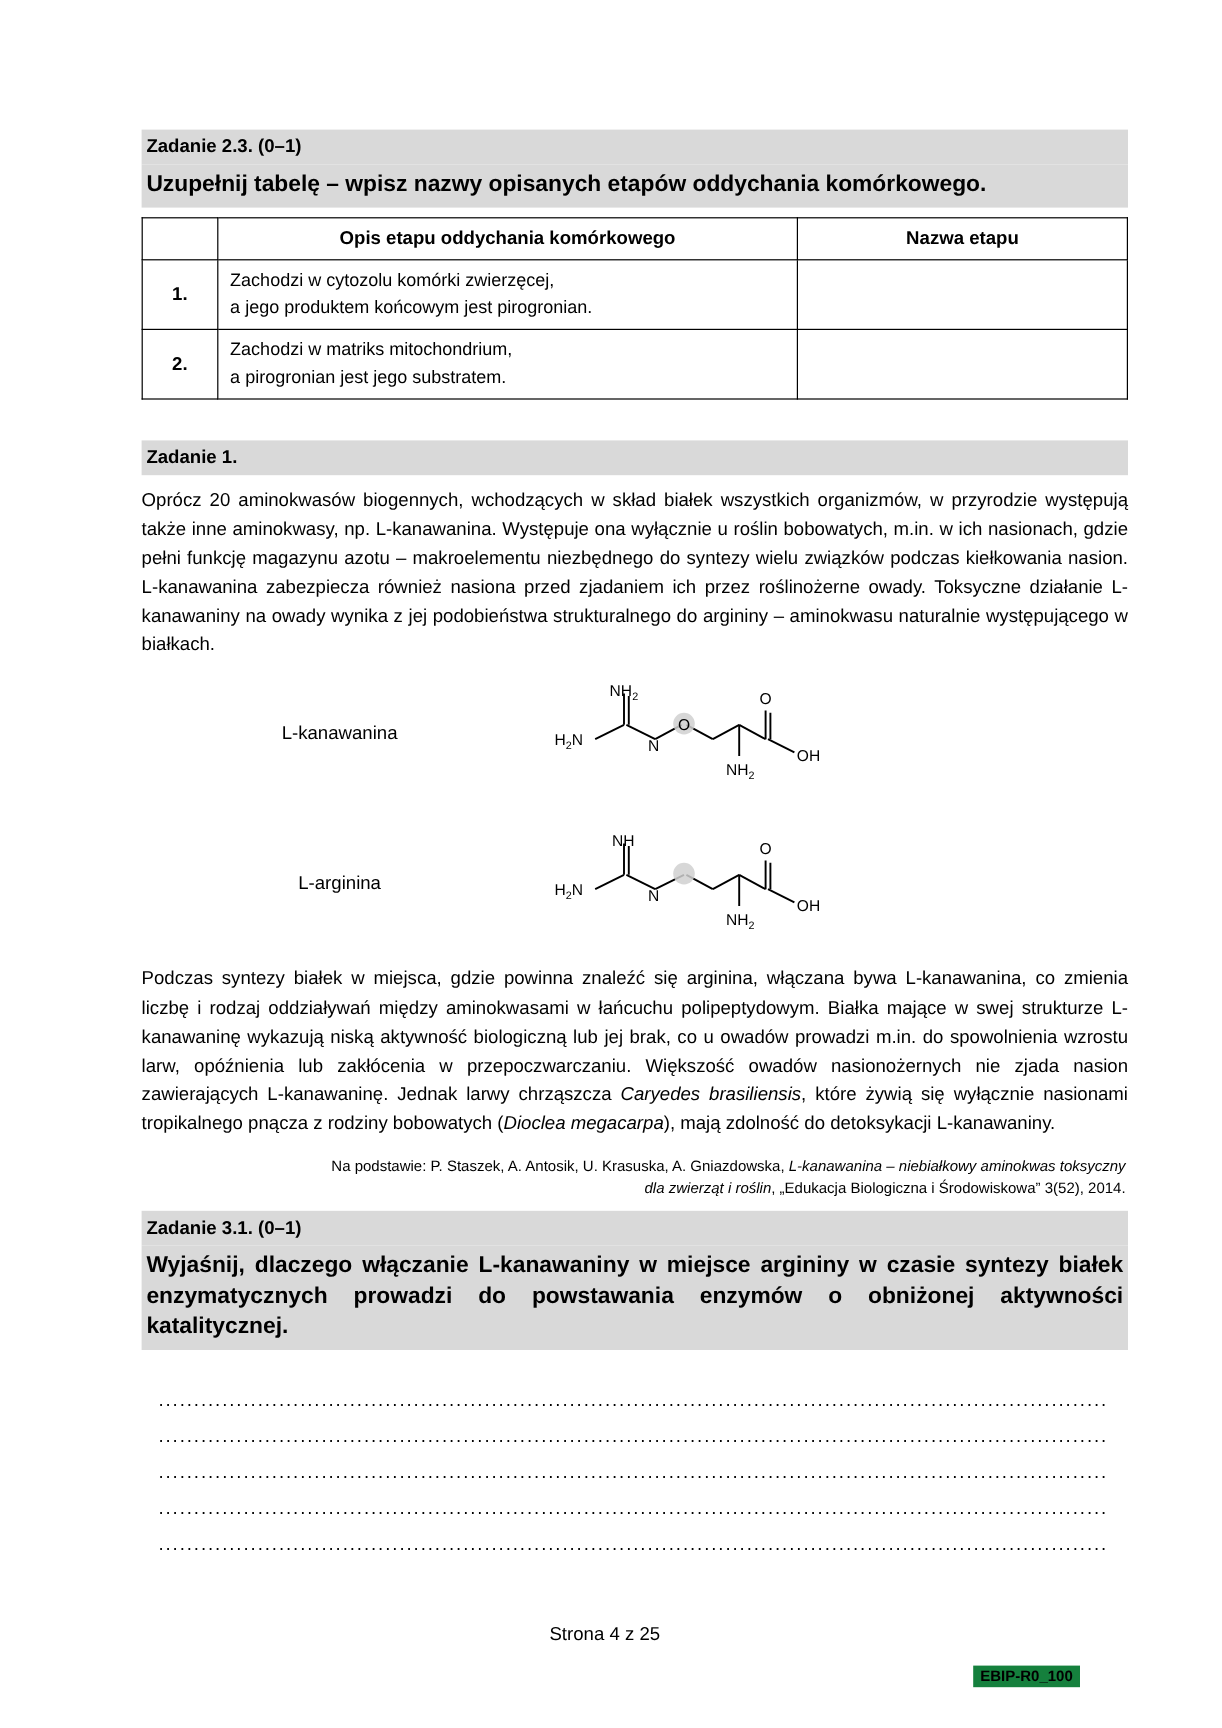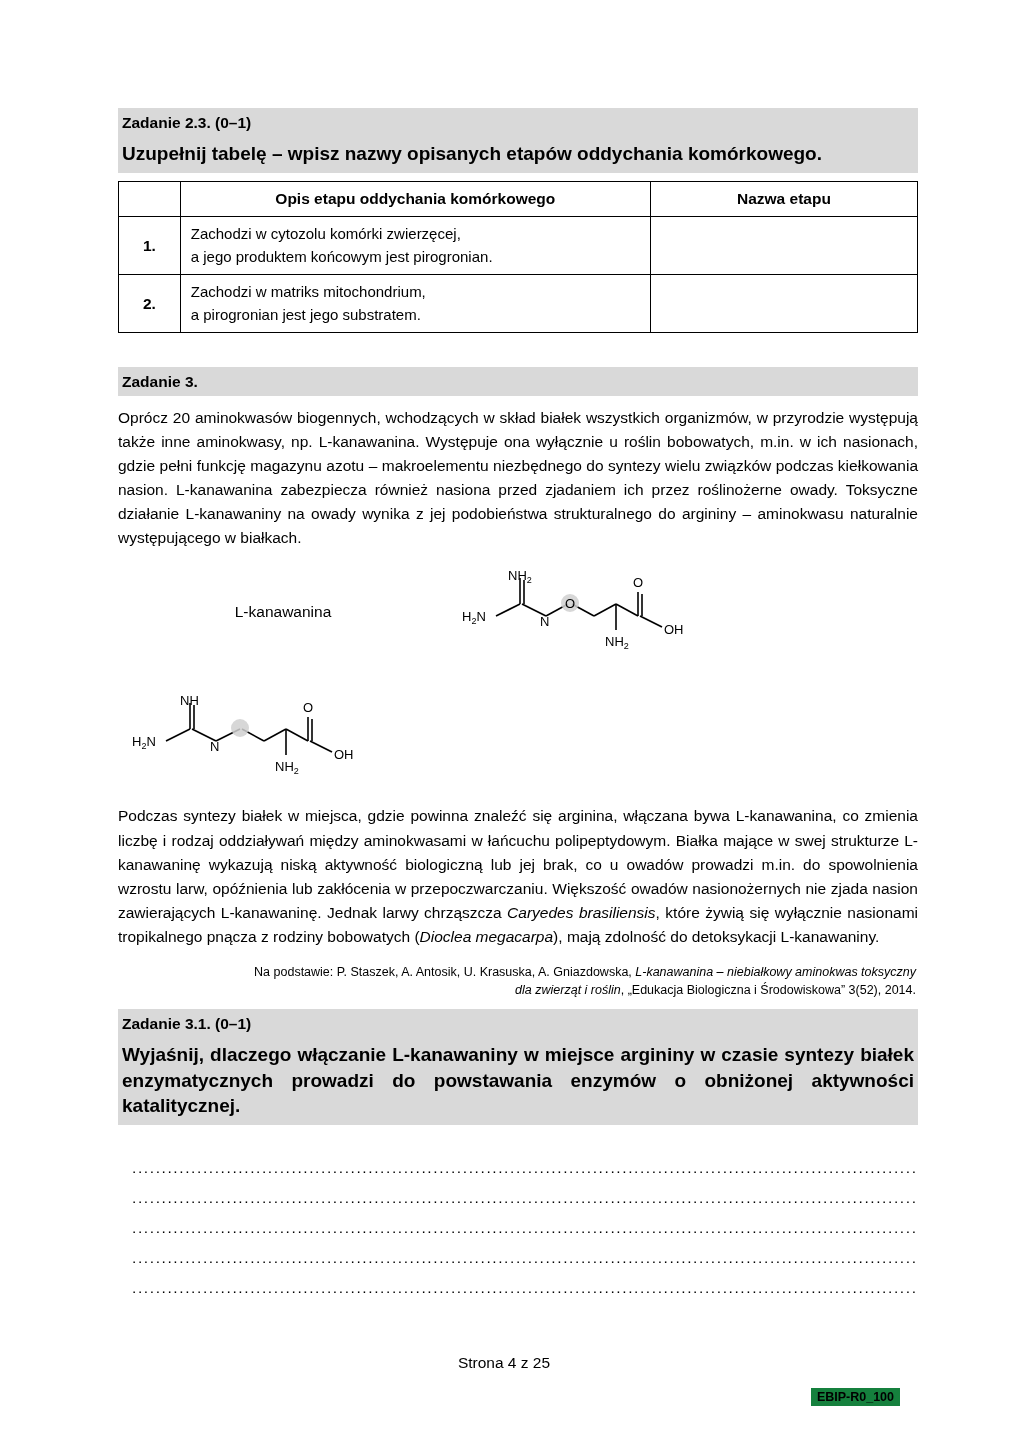--- a/index.html
+++ b/index.html
@@ -12,21 +12,21 @@
     height: 1440px;
     font-family: "Liberation Sans", sans-serif;
     color: #000000;
     position: relative;
   }
   .page {
     position: relative;
     width: 1018px;
     height: 1440px;
     box-sizing: border-box;
-    padding: 108px 100px 0 118px;
+    padding: 108px 78px 0 118px;
   }
 
   
   .task-bar {
     background: #d9d9d9;
     font-weight: bold;
     font-size: 15.5px;
     padding: 5px 4px 5px 4px;
     line-height: 1.25;
   }
@@ -170,21 +170,21 @@
           <div>Zachodzi w matriks mitochondrium,</div>
           <div>a pirogronian jest jego substratem.</div>
         </td>
         <td class="answer"></td>
       </tr>
     </tbody>
   </table>
 
   <div class="gap-med"></div>
 
-  <div class="task-bar">Zadanie 3.</div>
+  <div class="task-bar">Zadanie 1.</div>
 
   <p class="body first">Oprócz 20 aminokwasów biogennych, wchodzących w skład białek wszystkich organizmów, w przyrodzie występują także inne aminokwasy, np. L-kanawanina. Występuje ona wyłącznie u roślin bobowatych, m.in. w ich nasionach, gdzie pełni funkcję magazynu azotu – makroelementu niezbędnego do syntezy wielu związków podczas kiełkowania nasion. L-kanawanina zabezpiecza również nasiona przed zjadaniem ich przez roślinożerne owady. Toksyczne działanie L-kanawaniny na owady wynika z jej podobieństwa strukturalnego do argininy – aminokwasu naturalnie występującego w białkach.</p>
 
   <div class="chem-row">
     <div class="chem-label">L-kanawanina</div>
     <div class="chem-struct">
       <svg width="260" height="95" viewBox="0 0 260 95">
         <g stroke="#000" stroke-width="1.6" fill="none">
 
           <line x1="48" y1="52" x2="72" y2="40"></line>
@@ -212,20 +212,21 @@
           <text x="117" y="44">O</text>
           <text x="185" y="23">O</text>
           <text x="216" y="70">OH</text>
           <text x="157" y="82">NH<tspan font-size="9" dy="3">2</tspan></text>
         </g>
       </svg>
     </div>
   </div>
 
   <div class="chem-row" style="margin-top:30px;">
+    <div class="chem-label">L-arginina</div>
     <div class="chem-struct">
       <svg width="260" height="95" viewBox="0 0 260 95">
         <g stroke="#000" stroke-width="1.6" fill="none">
           <line x1="48" y1="52" x2="72" y2="40"></line>
           <line x1="72" y1="40" x2="72" y2="14"></line>
           <line x1="76" y1="40" x2="76" y2="16"></line>
           <line x1="74" y1="40" x2="98" y2="52"></line>
           <line x1="98" y1="52" x2="122" y2="40"></line>
           <line x1="124" y1="40" x2="146" y2="52"></line>
           <line x1="146" y1="52" x2="168" y2="40"></line>

